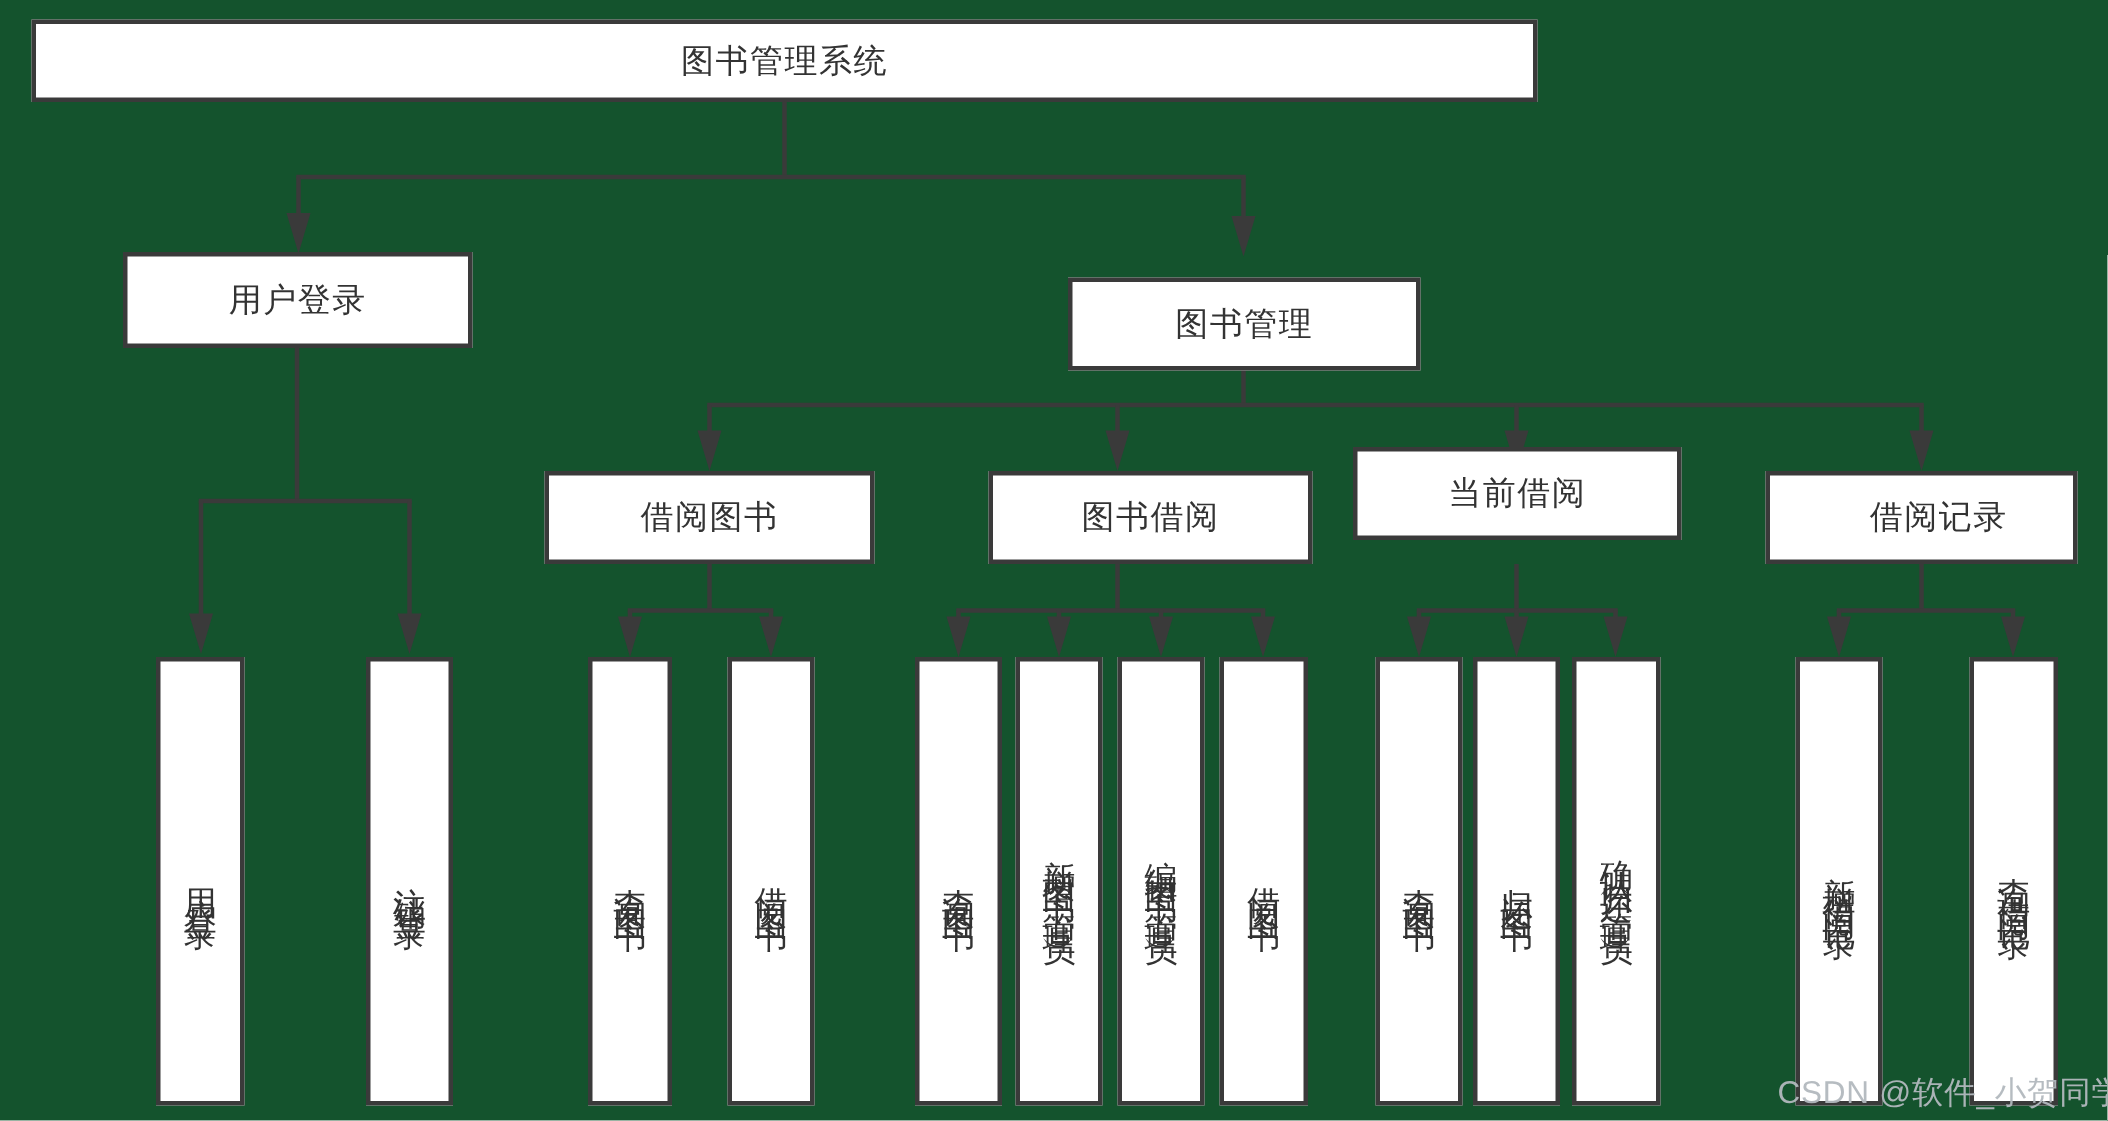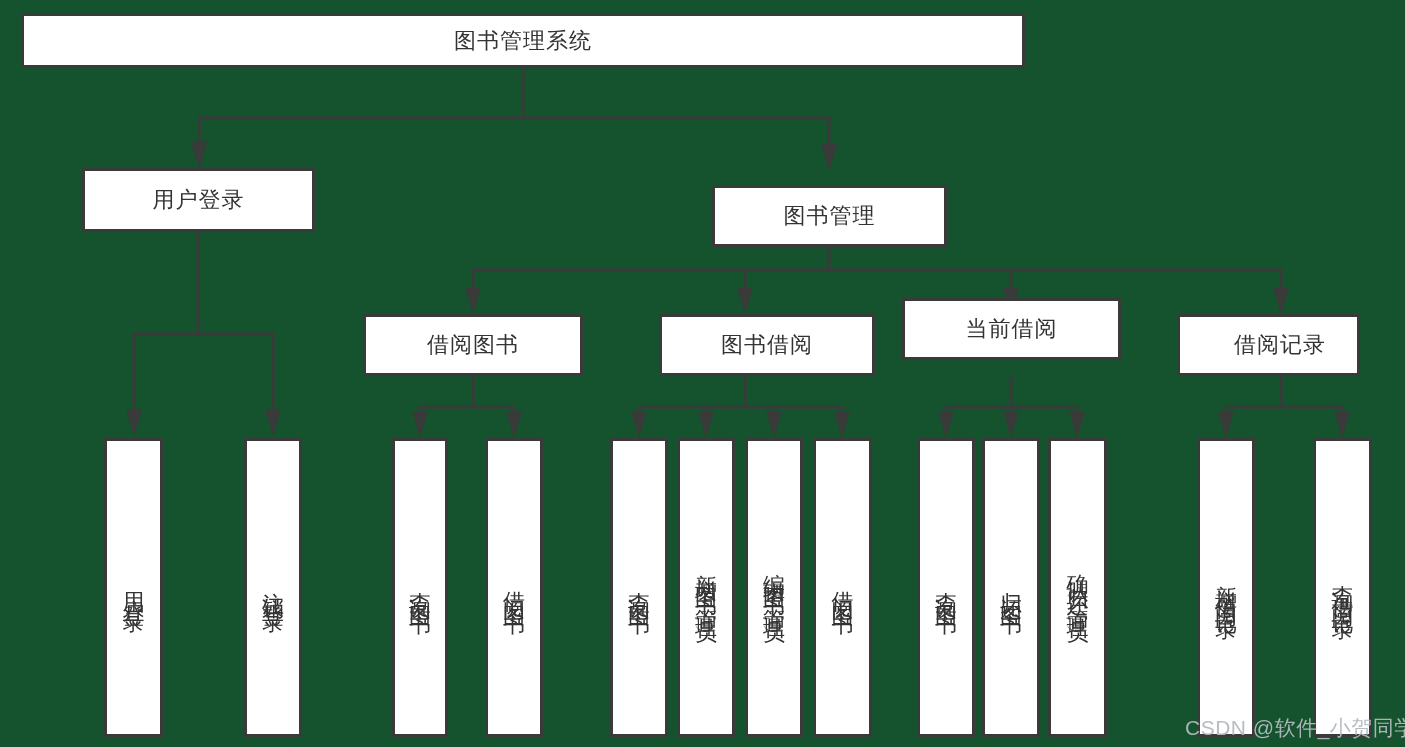--- a/index.html
+++ b/index.html
@@ -156,21 +156,21 @@
 
   <div class="box hbox" style="left:363px; top:314px; width:220px; height:62px;">
     <span>借阅图书</span>
   </div>
   <div class="box hbox" style="left:659px; top:314px; width:216px; height:62px;">
     <span>图书借阅</span>
   </div>
   <div class="box hbox" style="left:902px; top:298px; width:219px; height:62px;">
     <span>当前借阅</span>
   </div>
-  <div class="box hbox" style="left:1177px; top:314px; width:183px; height:62px;padding-left:23px;">
+  <div class="box hbox" style="left:1177px; top:314px; width:208px; height:62px;padding-left:23px;">
     <span>借阅记录</span>
   </div>
 
   <div class="box vbox" style="left:104px; width:59px;">
     <span class="vtext">用户登录</span>
   </div>
   <div class="box vbox" style="left:244px; width:58px;">
     <span class="vtext">注销登录</span>
   </div>
 

